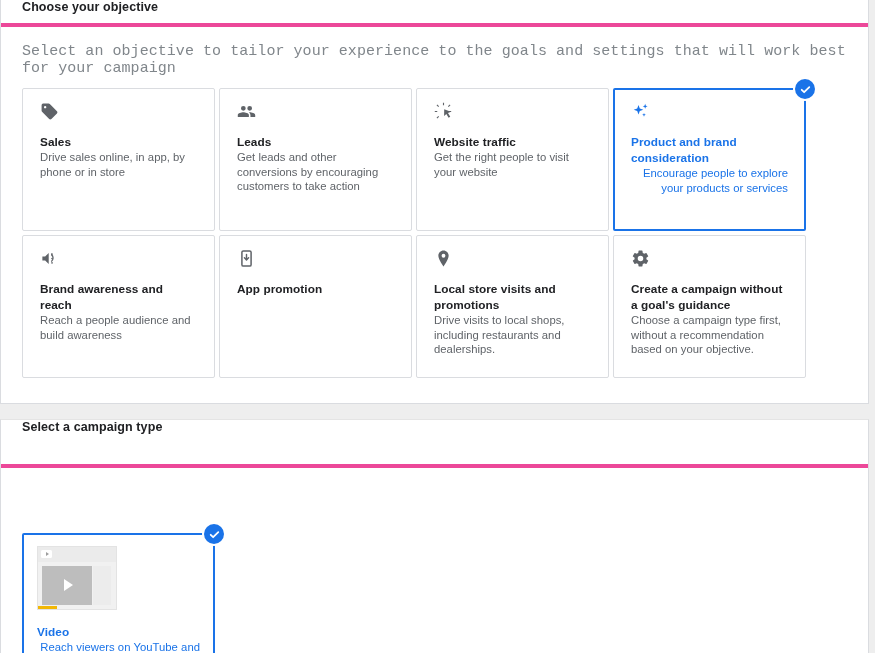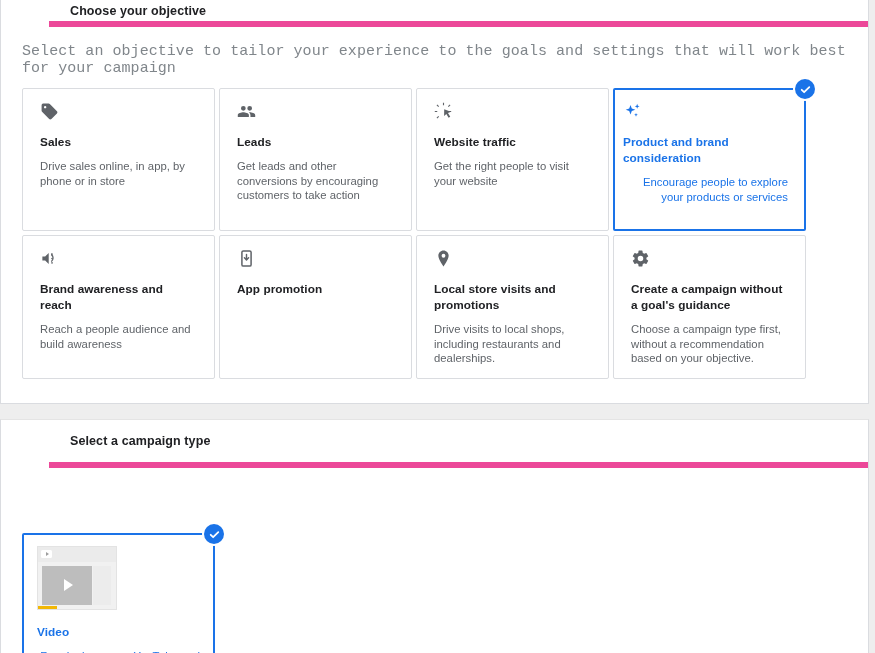--- a/index.html
+++ b/index.html
@@ -41,25 +41,23 @@
   .panel.campaign-type {
     top: 419px;
     width: 869px;
     height: 234px;
     border-top: 1px solid #e4e4e4;
   }
 
   .panel-header {
     height: 27px;
     display: flex;
-    align-items: center;
     padding-left: 21px;
-    border-bottom: 6px solid #ec4899;
+    border-bottom: 4px solid #ec4899;
     box-sizing: border-box;
-    margin-left: 48px;
   }
   .panel.campaign-type .panel-header {
     height: 48px;
   }
   .panel-header-title {
     font-size: 12.5px;
     font-weight: bold;
     color: #202124;
     letter-spacing: 0.1px;
   }
@@ -89,21 +87,21 @@
     width: 193px;
     min-height: 143px;
     box-sizing: border-box;
     border: 1px solid #dadce0;
     border-radius: 2px;
     background: #ffffff;
     padding: 13px 17px 12px 17px;
   }
   .card.selected {
     border: 2px solid #1a73e8;
-    padding: 12px 16px 11px 8px;
+    padding: 12px 16px 11px 16px;
   }
 
   .card-icon {
     height: 26px;
     display: flex;
     align-items: flex-start;
     color: #5f6368;
     margin-bottom: 6px;
   }
   .card.selected .card-icon {
@@ -115,21 +113,20 @@
     font-size: 11.8px;
     font-weight: bold;
     color: #202124;
     line-height: 16px;
     letter-spacing: 0.05px;
   }
   .card.selected .card-title {
     color: #1a73e8;
   }
   .card-desc {
-    margin-top: 9px;
     font-size: 11.3px;
     color: #5f6368;
     line-height: 14.5px;
     letter-spacing: 0.02px;
   }
   .card.selected .card-desc {
     color: #1a73e8;
     text-align: right;
   }
 

